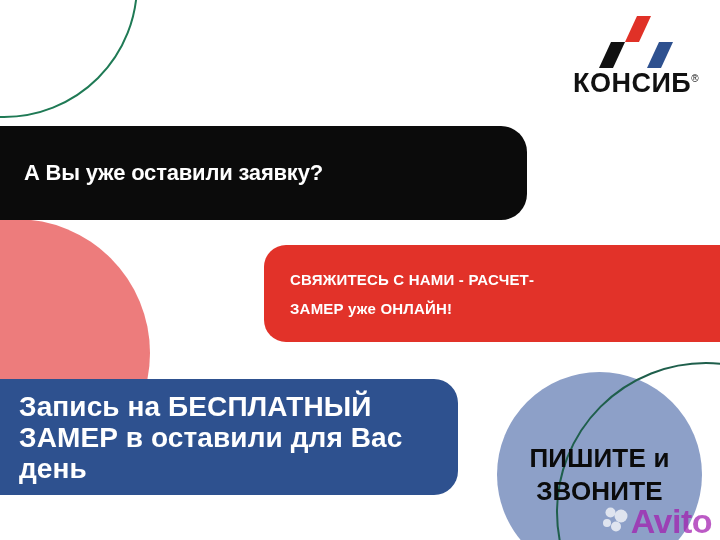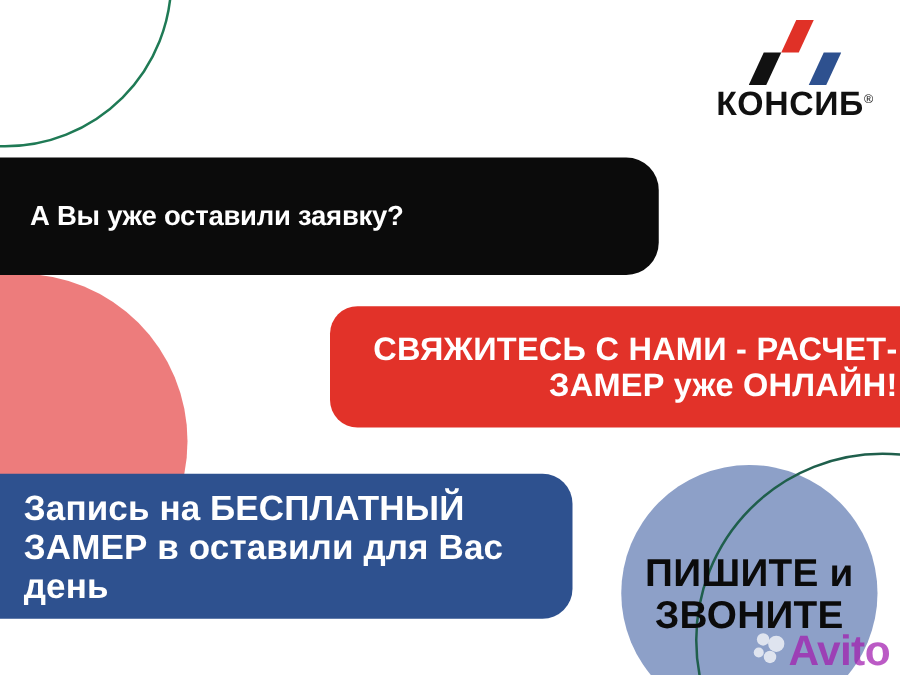--- a/index.html
+++ b/index.html
@@ -131,24 +131,24 @@
     width: 492px;
     height: 97px;
     background: #E23229;
     border-radius: 22px;
     padding-left: 26px;
     padding-right: 38px;
   }
   .block-red .text {
     color: #FFFFFF;
     font-weight: bold;
-    font-size: 26px;
+    font-size: 15px;
     line-height: 29px;
     letter-spacing: 0.2px;
-    text-align: right;
+    text-align: left;
     width: 100%;
   }
   .block-red .text .lc {
     text-transform: none;
   }
 
   .block-blue {
     left: -40px;
     top: 379px;
     width: 498px;
@@ -173,21 +173,21 @@
     width: 205px;
     height: 205px;
     display: flex;
     align-items: center;
     justify-content: center;
     text-align: center;
   }
   .circle-text .text {
     color: #0B0B0B;
     font-weight: bold;
-    font-size: 31px;
+    font-size: 26px;
     line-height: 33px;
     letter-spacing: 0.2px;
   }
   .circle-text .text .lc { text-transform: none; }
 
   
   .watermark {
     position: absolute;
     right: 8px;
     bottom: 4px;

